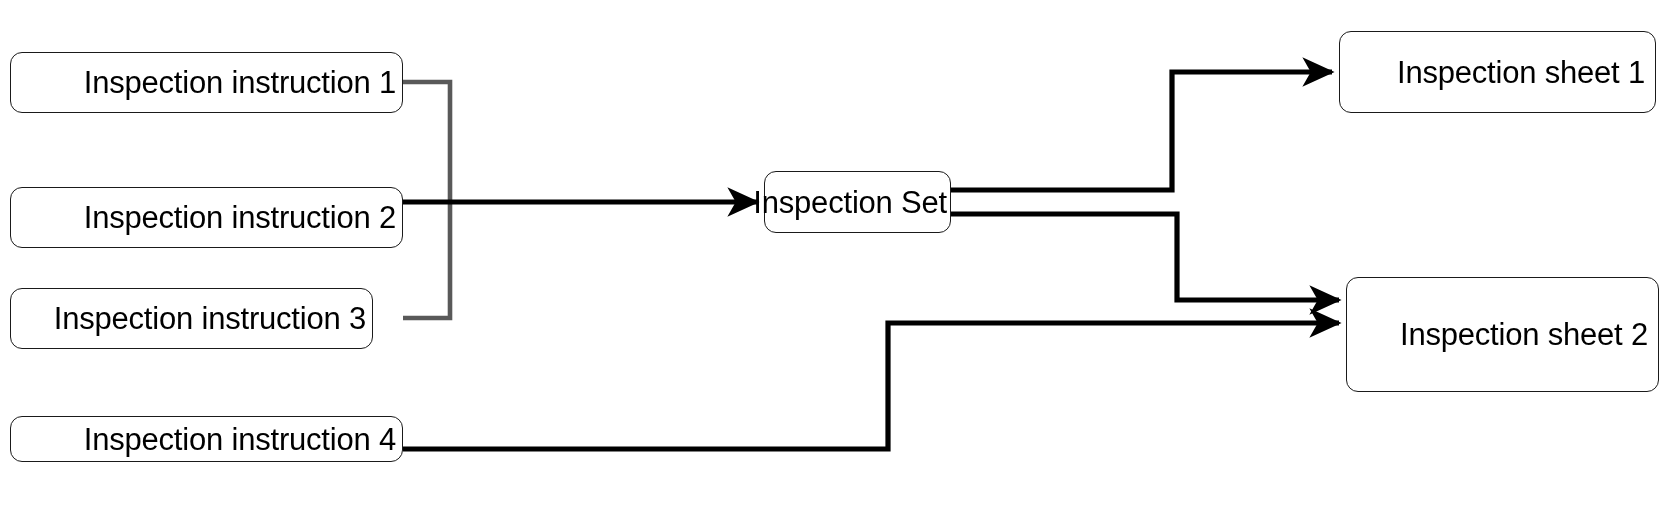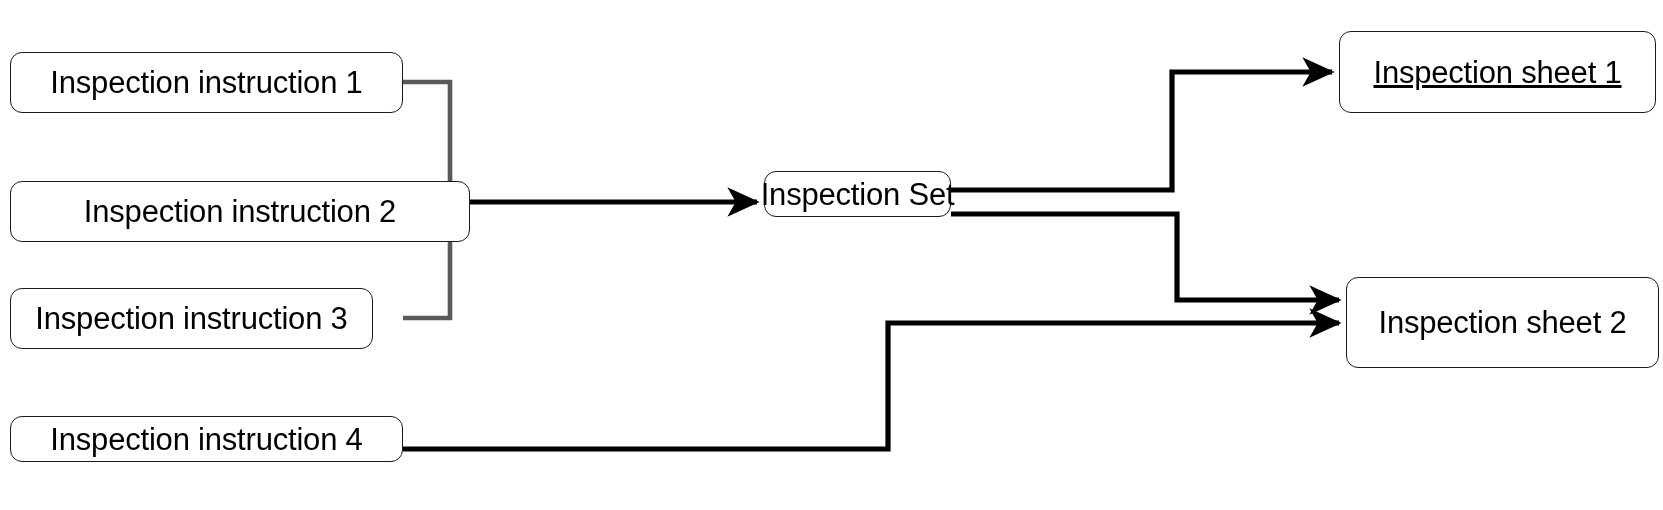--- a/index.html
+++ b/index.html
@@ -25,39 +25,39 @@
     height: 510px;
   }
   .node {
     position: absolute;
     box-sizing: border-box;
     background: #ffffff;
     border: 1.6px solid #1a1a1a;
     border-radius: 12px;
     display: flex;
     align-items: center;
-    justify-content: center;
+    justify-content: flex-end;
     padding: 0 6px;
     z-index: 2;
   }
   .node-label {
     font-family: "Liberation Sans", sans-serif;
     font-size: 31px;
     line-height: 1;
     color: #000000;
     white-space: nowrap;
     letter-spacing: -0.2px;
   }
   #node-instruction-1 { left: 10px;   top: 52px;  width: 393px; height: 61px; }
-  #node-instruction-2 { left: 10px;   top: 181px; width: 460px; height: 61px; }
+  #node-instruction-2 { left: 10px;   top: 187px; width: 393px; height: 61px; }
   #node-instruction-3 { left: 10px;   top: 288px; width: 363px; height: 61px; }
   #node-instruction-4 { left: 10px;   top: 416px; width: 393px; height: 46px; }
-  #node-inspection-set { left: 764px; top: 171px; width: 187px; height: 46px; padding: 16px 3px; }
-  #node-sheet-1 { left: 1339px; top: 31px;  width: 317px; height: 82px; padding: 0 10px; text-decoration: underline; }
-  #node-sheet-2 { left: 1346px; top: 277px; width: 313px; height: 91px; padding: 0 10px; }
+  #node-inspection-set { left: 764px; top: 171px; width: 187px; height: 62px; padding: 16px 3px; }
+  #node-sheet-1 { left: 1339px; top: 31px;  width: 317px; height: 82px; padding: 0 10px; }
+  #node-sheet-2 { left: 1346px; top: 277px; width: 313px; height: 115px; padding: 0 10px; }
 </style>
 </head>
 <body>
 
 <div id="diagram-canvas">
 
   <svg id="edge-layer" viewBox="0 0 1663 510" width="1663" height="510" xmlns="http://www.w3.org/2000/svg">
     <defs>
       <marker id="arrow-black" viewBox="0 0 10 10" refX="9.2" refY="5" markerWidth="6.2" markerHeight="6.2" orient="auto-start-reverse">
         <path d="M 0 0.4 L 10 5 L 0 9.6 L 2.6 5 Z" fill="#000000"></path>

